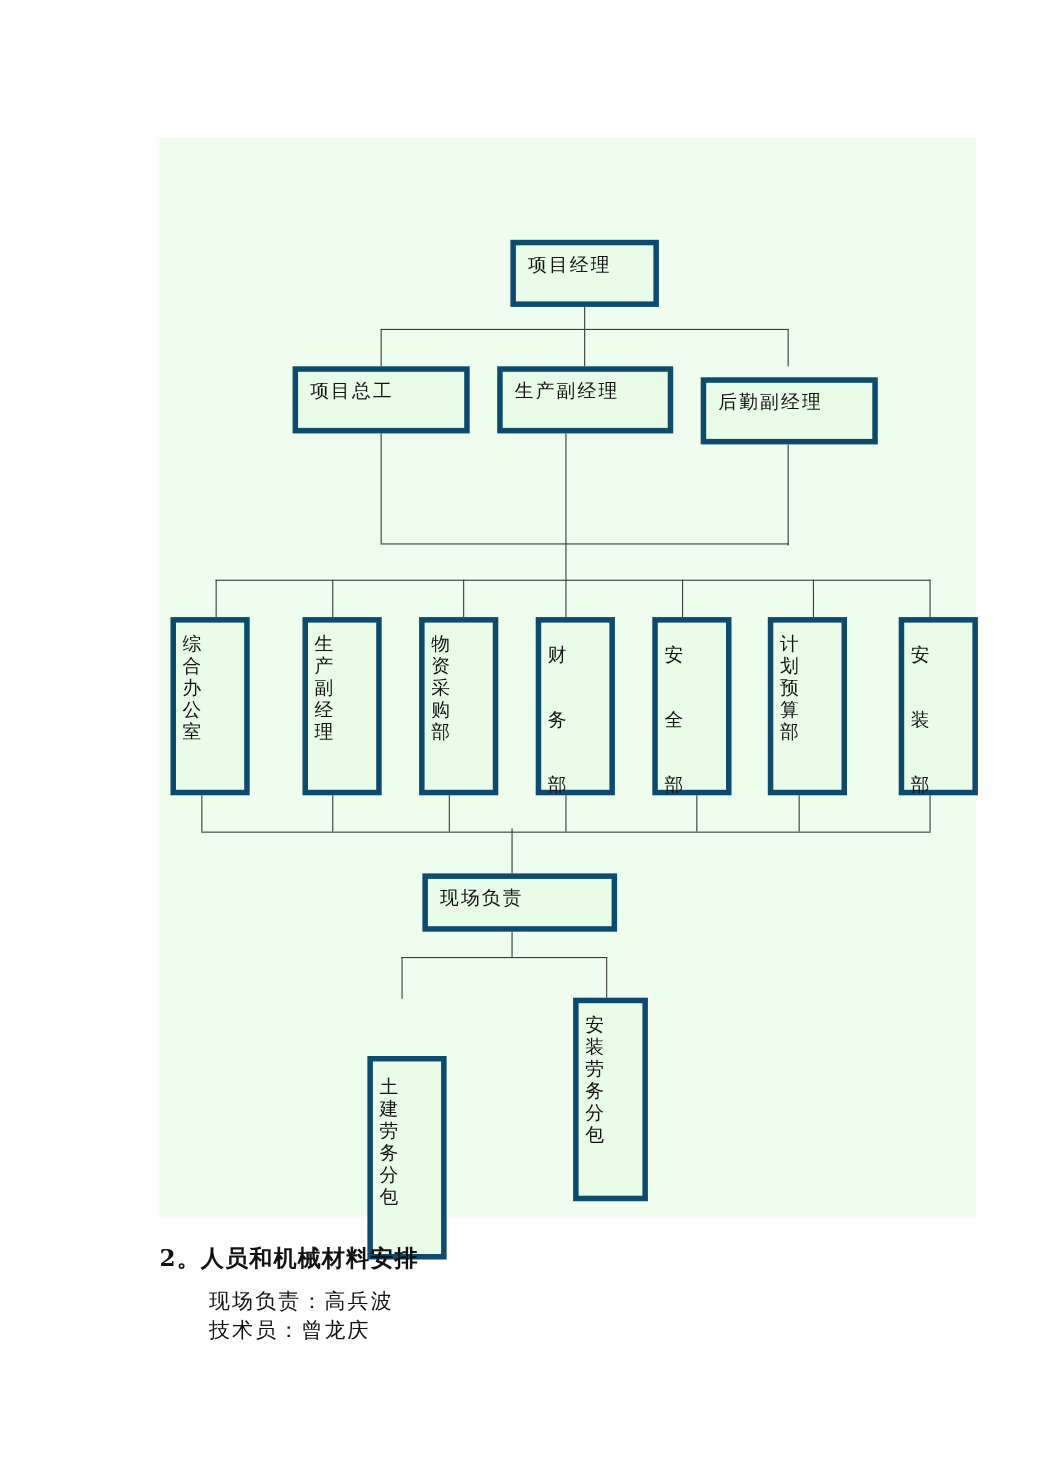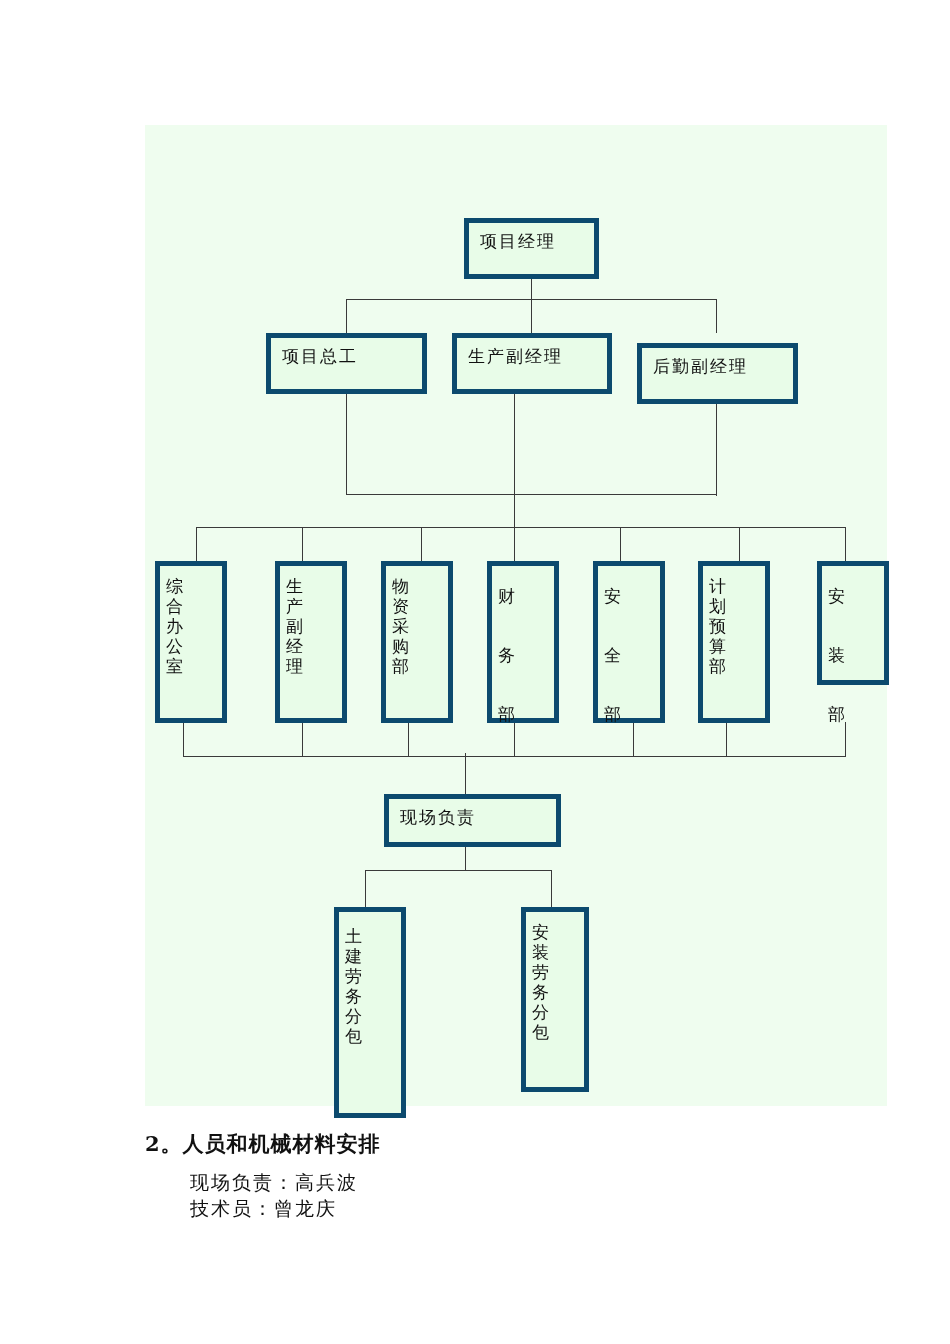--- a/index.html
+++ b/index.html
@@ -84,29 +84,29 @@
 </div>
 <div class="box vbox" style="left:487px;top:561px;width:72px;height:162px;">
   <span class="txt spaced">财务部</span>
 </div>
 <div class="box vbox" style="left:593px;top:561px;width:72px;height:162px;">
   <span class="txt spaced">安全部</span>
 </div>
 <div class="box vbox" style="left:698px;top:561px;width:72px;height:162px;">
   <span class="txt">计划预算部</span>
 </div>
-<div class="box vbox" style="left:817px;top:561px;width:72px;height:124px;">
+<div class="box vbox" style="left:817px;top:561px;width:72px;height:162px;">
   <span class="txt spaced">安装部</span>
 </div>
 
 <div class="box" style="left:384px;top:794px;width:177px;height:53px;">
   <span class="txt">现场负责</span>
 </div>
 
-<div class="box vbox" style="left:334px;top:907px;width:72px;height:211px;">
+<div class="box vbox" style="left:334px;top:960px;width:72px;height:185px;">
   <span class="txt" style="top:14px;">土建劳务分包</span>
 </div>
 <div class="box vbox" style="left:521px;top:907px;width:68px;height:185px;">
   <span class="txt" style="top:10px;">安装劳务分包</span>
 </div>
 
 <div class="heading">2。人员和机械材料安排</div>
 <div class="para" style="top:1170px;">现场负责：高兵波</div>
 <div class="para" style="top:1196px;">技术员：曾龙庆</div>
 

